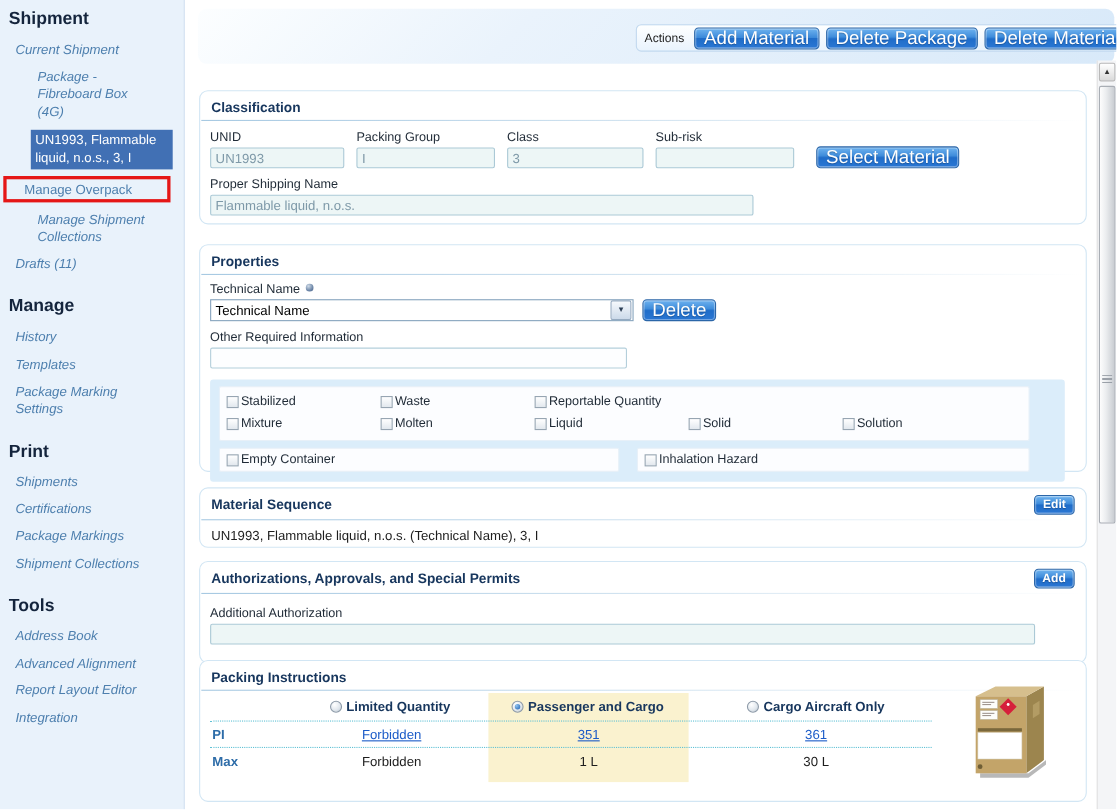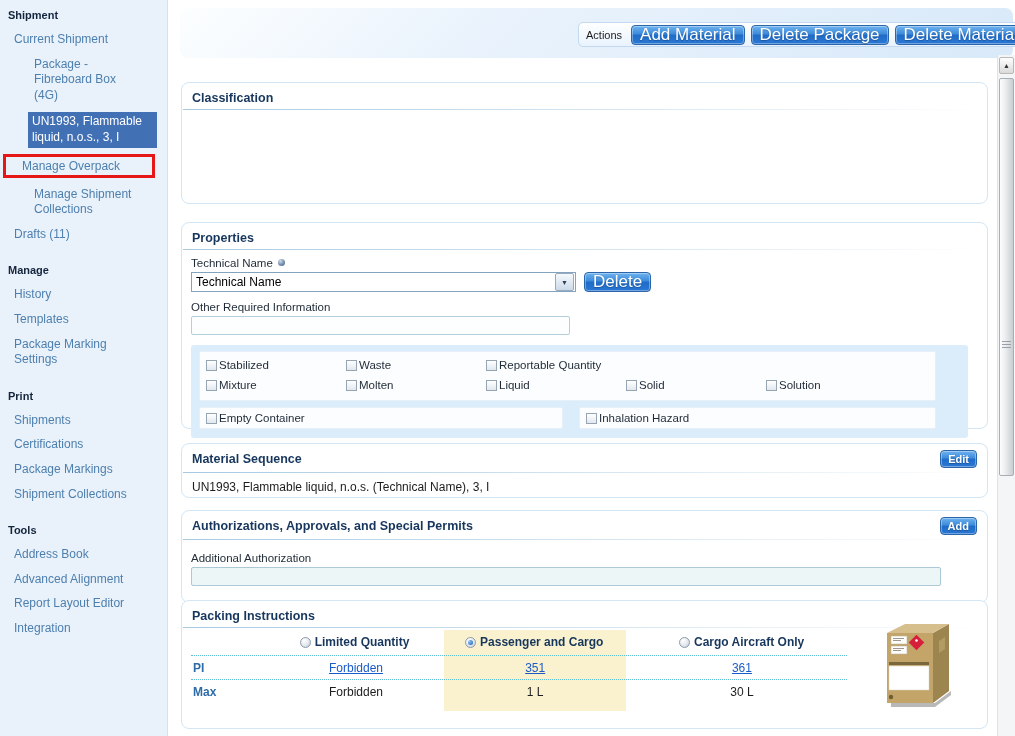--- a/index.html
+++ b/index.html
@@ -2,23 +2,23 @@
 <html><head>
 <meta charset="utf-8">
 <style>
   html,body{margin:0;padding:0;background:#fff;}
   #screen{position:relative;width:1015px;height:736px;overflow:hidden;background:#ffffff;
           font-family:"Liberation Sans","DejaVu Sans",sans-serif;font-size:12px;color:#1f2a36;}
 
   
   #sidebar{position:absolute;left:0;top:0;width:168px;height:736px;background:#e9f2fb;
            border-right:1px solid #d4e2f0;box-sizing:border-box;}
-  .sb-title{font-weight:bold;color:#14243c;font-size:11px;padding:13px 8px 2px 8px;}
+  .sb-title{font-weight:bold;color:#14243c;font-size:16px;padding:13px 8px 2px 8px;}
   .sb-title.first{padding-top:9px;}
-  .sb-item{display:block;color:#4d7fae;line-height:1.3;margin:9px 26px 9px 0;cursor:pointer;text-decoration:none;}
+  .sb-item{display:block;color:#4d7fae;line-height:1.3;margin:9px 26px 9px 0;cursor:pointer;text-decoration:none;font-style:italic;}
   .lv1{padding-left:14px;}
   .lv2{padding-left:34px;}
   .sel-item{display:block;margin:8px 10px 6px 28px;background:#4170b4;color:#ffffff;
             padding:2px 4px;line-height:1.3;cursor:pointer;}
   .red-box{display:block;margin:4px 12px 4px 3px;border:3px solid #e51717;
            padding:2px 4px 2px 16px;}
   .red-box .sb-link{color:#4d7fae;cursor:pointer;}
 
   
   .top-band{position:absolute;left:180px;top:8px;width:833px;height:50px;border-radius:8px;
@@ -153,20 +153,43 @@
     <span class="btn">Delete Material</span>
     <span class="btn">Save Draft</span>
     <span class="btn">Complete</span>
   </div>
 
   <div class="panel" style="top:82px;height:122px;">
     <div class="panel-head">
         <span>Classification</span>
       </div>
     <div class="hdr-rule"></div>
+    <div class="pbody">
+      <div class="cls-row">
+        <div class="cls-field">
+          <div class="flabel">UNID</div>
+          <input class="tinput" style="width: 112px;" value="UN1993">
+        </div>
+        <div class="cls-field">
+          <div class="flabel">Packing Group</div>
+          <input class="tinput" style="width: 116px;" value="I">
+        </div>
+        <div class="cls-field">
+          <div class="flabel">Class</div>
+          <input class="tinput" style="width: 114px;" value="3">
+        </div>
+        <div class="cls-field">
+          <div class="flabel">Sub-risk</div>
+          <input class="tinput" style="width: 116px;" value="">
+        </div>
+        <span class="btn" style="margin-left:9px;margin-bottom:0;">Select Material</span>
+      </div>
+      <div class="flabel" style="margin-top:9px;">Proper Shipping Name</div>
+      <input class="tinput" style="width: 484px;" value="Flammable liquid, n.o.s.">
+    </div>
   </div>
 
   <div class="panel" style="top:222px;height:207px;">
     <div class="panel-head">
         <span>Properties</span>
       </div>
     <div class="hdr-rule"></div>
     <div class="pbody">
       <div class="flabel" style="margin-top:7px;"><span>Technical Name</span><span class="dot"></span></div>
       <div class="combo-row">

